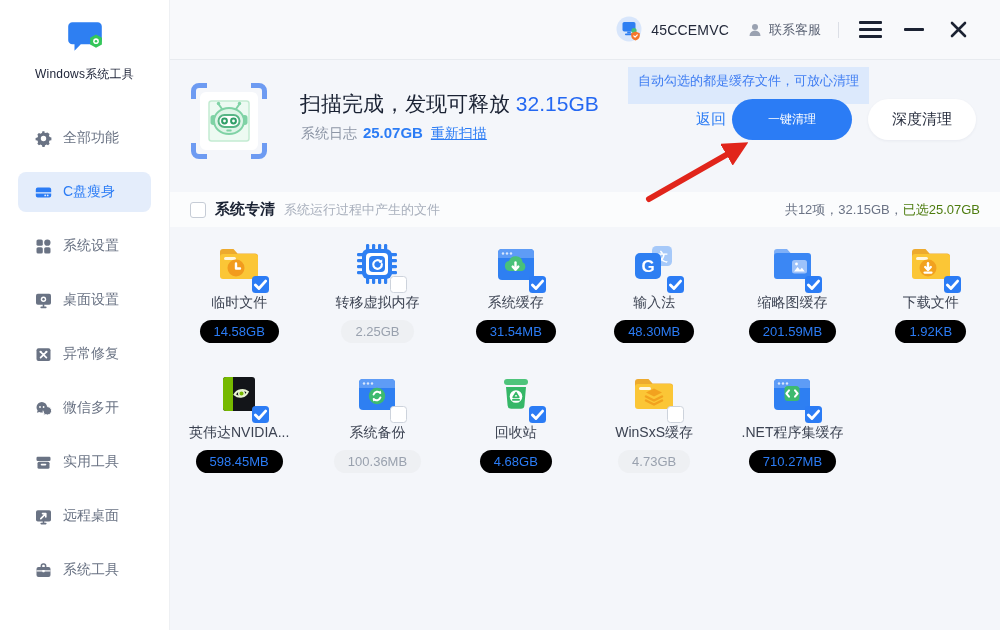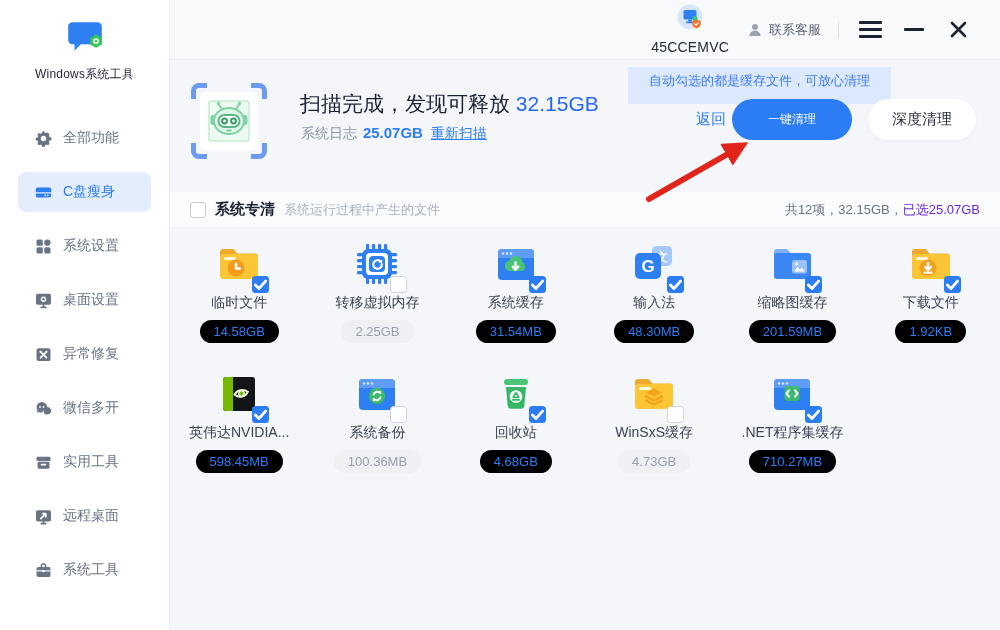--- a/index.html
+++ b/index.html
@@ -18,32 +18,32 @@
   .menu-pill { margin:0 18px; width:134px; height:40px; border-radius:8px;
     display:flex; align-items:center; padding-left:17px; gap:11px; color:#6a7384; }
   .menu-pill.active { background:#e4edfb; color:#2b7cf5; }
   .s-icon { width:17px; height:17px; display:inline-flex; }
   .s-icon svg { width:17px; height:17px; fill:currentColor; }
   .s-label { font-size:14px; }
   
   .main { position:absolute; left:170px; top:0; width:830px; height:630px; }
   .topbar { height:60px; background:#f8f9fb; border-bottom:1px solid #e8ebef;
     display:flex; align-items:center; justify-content:flex-end; padding-right:28px; }
-  .user-group { display:flex; align-items:center; gap:8px; cursor:pointer;flex-direction:column; }
+  .user-group { display:flex; align-items:center; gap:8px; cursor:pointer; }
   .user-name { font-size:14px; color:#23293a; font-weight:500; letter-spacing:.2px; }
   .contact { display:flex; align-items:center; gap:6px; margin-left:18px; cursor:pointer; }
   .contact-label { font-size:13px; color:#5b6374; }
   .tb-divider { width:1px; height:16px; background:#dcdfe6; margin:0 17px; }
   .winbtn { display:inline-flex; align-items:center; justify-content:center;
     width:28px; height:28px; cursor:pointer; }
   .winbtn + .winbtn { margin-left:16px; }
   .content { position:absolute; left:0; top:60px; width:830px; height:570px; background:#f4f6fa; }
   
   .tooltip { position:absolute; left:458px; top:7px; height:37px; line-height:27px;
-    padding:0 21px; background:#dce9fc; color:#3f7df2; font-size:13px; border-radius:0; }
+    padding:0 10px; background:#dce9fc; color:#3f7df2; font-size:13px; border-radius:0; }
   .tooltip:after { content:""; position:absolute; top:100%; left:135px;
     border:6px solid transparent; border-top-color:#dce9fc; }
   
   .robot { position:absolute; left:20px; top:22px; width:78px; height:78px; }
   .scan-title { position:absolute; left:130px; top:30px; font-size:21px; font-weight:normal; color:#1a2233; }
   .scan-title .val { color:#2468f2; }
   .scan-sub { position:absolute; left:131px; top:64px; font-size:14px; color:#8d96a6; }
   .scan-sub .val { color:#2b7cf5; font-weight:bold; font-size:15px; margin:0 4px 0 2px; }
   .scan-sub .rescan { color:#2b7cf5; text-decoration:underline; cursor:pointer; }
   .back-link { position:absolute; left:518px; top:39px; width:46px; height:40px; line-height:40px;
@@ -56,21 +56,21 @@
     box-shadow:0 1px 3px rgba(30,50,90,.06); font-family:inherit; }
   .arrow-svg { position:absolute; left:0; top:0; width:830px; height:570px; pointer-events:none; z-index:9; }
   
   .section-row { position:absolute; left:0; top:132px; width:830px; height:35px; background:#fbfcfd;
     display:flex; align-items:center; padding:0 20px; }
   .sec-check { width:16px; height:16px; border:1px solid #c6ccd6; border-radius:3px;
     background:#fff; margin-right:9px; cursor:pointer; flex:none; }
   .sec-title { font-size:15px; font-weight:bold; color:#1a2233; margin-right:9px; }
   .sec-desc { font-size:13px; color:#a9b0bd; }
   .sec-stats { margin-left:auto; font-size:13px; color:#6b7385; }
-  .sec-stats .sel { color:#6d28d9; }
+  .sec-stats .sel { color:#4d7c0f; }
   
   .grid { position:absolute; left:0; top:180px; width:830px;
     display:grid; grid-template-columns:repeat(6,1fr); row-gap:27px; }
   .g-item { display:flex; flex-direction:column; align-items:center; cursor:pointer; }
   .g-iconwrap { position:relative; width:48px; height:48px; }
   .g-icon, .g-icon svg { width:48px; height:48px; display:block; }
   .g-check { position:absolute; right:-6px; bottom:-5px; width:17px; height:17px;
     border-radius:3.5px; cursor:pointer; }
   .g-check.on { background:#2b7cf5; }
   .g-check.off { background:#fff; border:1.5px solid #cdd3dc; }

